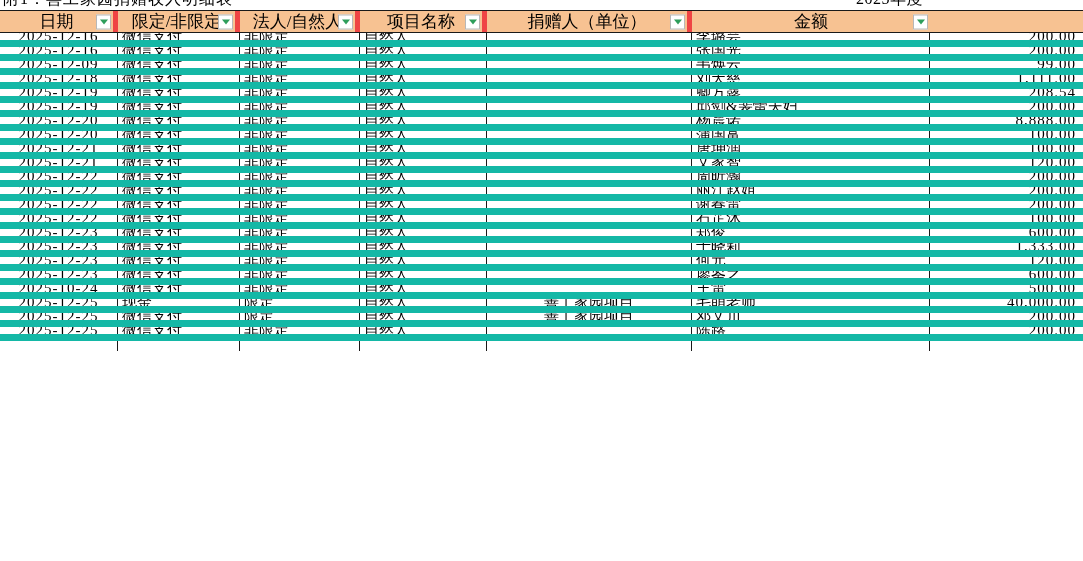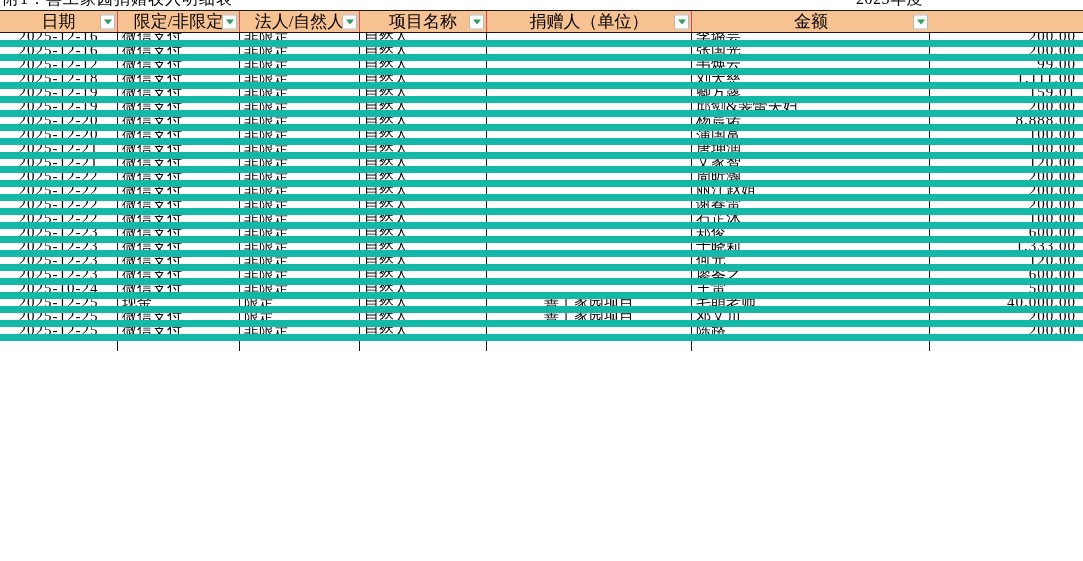--- a/index.html
+++ b/index.html
@@ -14,21 +14,21 @@
   .title-right{left:856px;letter-spacing:0.5px;}
   .grid{display:grid;grid-template-columns:118px 122px 120px 127px 205px 238px 153px;}
   .header-row{
     height:23px;background:#F7C292;
     border-top:1px solid #1a1a1a;border-bottom:1px solid #1a1a1a;
     box-sizing:border-box;
   }
   .hcell{
     position:relative;display:flex;align-items:center;justify-content:center;
     font-size:17px;white-space:nowrap;overflow:hidden;
-    border-right:1px solid #ef4444;box-sizing:border-box;
+    border-right:5px solid #ef4444;box-sizing:border-box;
   }
   .hcell:last-child{border-right:none;}
   .filter{
     position:absolute;right:2px;top:50%;transform:translateY(-50%);
     width:15px;height:15px;background:#fff;border:1px solid #b8b8b8;
     display:flex;align-items:center;justify-content:center;z-index:2;
     box-sizing:border-box;padding:0;cursor:pointer;
   }
   .tri{width:0;height:0;border-left:4px solid transparent;border-right:4px solid transparent;border-top:5px solid #2E9E5B;}
   .row{
@@ -105,21 +105,21 @@
     <div class="grid row">
       <div class="cell c-date">2025-12-16</div>
       <div class="cell c-method">微信支付</div>
       <div class="cell c-restriction">非限定</div>
       <div class="cell c-entity">自然人</div>
       <div class="cell c-project"></div>
       <div class="cell c-donor">张国光</div>
       <div class="cell c-amount">200.00</div>
     </div>
     <div class="grid row">
-      <div class="cell c-date">2025-12-12</div>
+      <div class="cell c-date">2025-12-09</div>
       <div class="cell c-method">微信支付</div>
       <div class="cell c-restriction">非限定</div>
       <div class="cell c-entity">自然人</div>
       <div class="cell c-project"></div>
       <div class="cell c-donor">韦焕云</div>
       <div class="cell c-amount">99.00</div>
     </div>
     <div class="grid row">
       <div class="cell c-date">2025-12-18</div>
       <div class="cell c-method">微信支付</div>
@@ -129,21 +129,21 @@
       <div class="cell c-donor">刘天慈</div>
       <div class="cell c-amount">1,111.00</div>
     </div>
     <div class="grid row">
       <div class="cell c-date">2025-12-19</div>
       <div class="cell c-method">微信支付</div>
       <div class="cell c-restriction">非限定</div>
       <div class="cell c-entity">自然人</div>
       <div class="cell c-project"></div>
       <div class="cell c-donor">卿方露</div>
-      <div class="cell c-amount">159.01</div>
+      <div class="cell c-amount">208.54</div>
     </div>
     <div class="grid row">
       <div class="cell c-date">2025-12-19</div>
       <div class="cell c-method">微信支付</div>
       <div class="cell c-restriction">非限定</div>
       <div class="cell c-entity">自然人</div>
       <div class="cell c-project"></div>
       <div class="cell c-donor">邱剑&amp;裴蕾夫妇</div>
       <div class="cell c-amount">200.00</div>
     </div>

